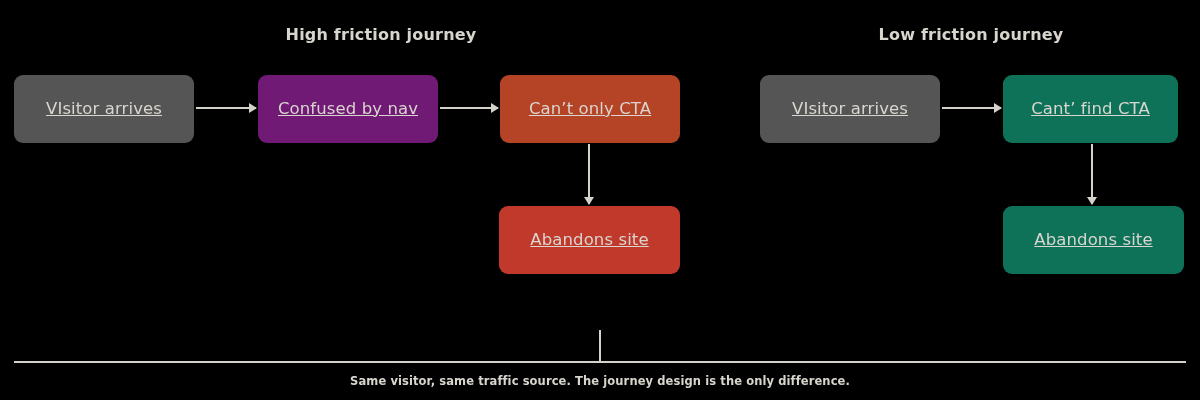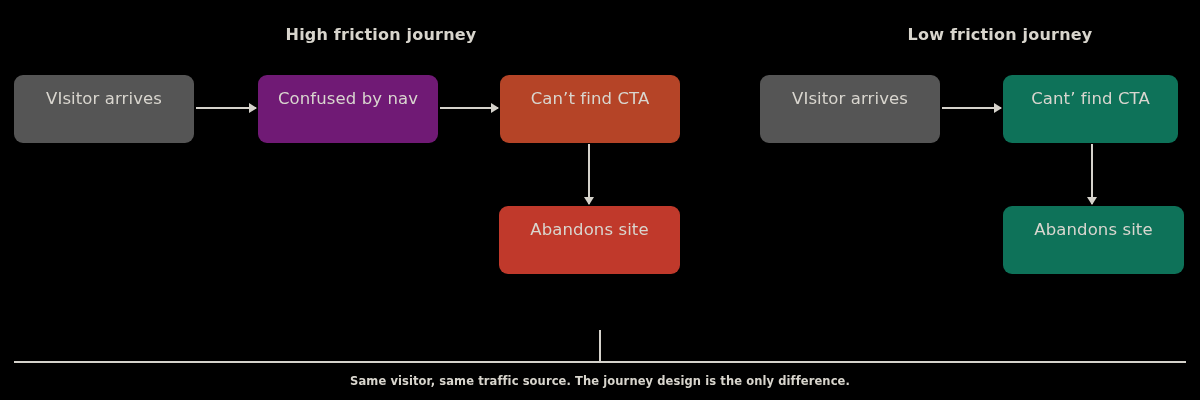--- a/index.html
+++ b/index.html
@@ -35,28 +35,30 @@
     white-space: nowrap;
     transform: translateX(-50%);
     text-align: center;
   }
 
   
   .node {
     position: absolute;
     border-radius: 9px;
     display: flex;
+    align-items: center;
     justify-content: center;
     box-sizing: border-box;
     font-size: 16.5px;
     font-weight: 400;
     color: #d9d6cf;
     letter-spacing: 0.1px;
     white-space: nowrap;
-    padding: 16px 10px;
+    padding: 4px 10px;
+    text-decoration: underline;
   }
   .node-label {
     display: block;
     line-height: 1;
   }
 
   
   .conn-h {
     position: absolute;
     height: 2px;
@@ -121,26 +123,26 @@
     <div class="conn-h" style="left: 196px; top: 107px; width: 60px;"></div>
     <div class="conn-h" style="left: 440px; top: 107px; width: 58px;"></div>
     <div class="conn-v" style="left: 588px; top: 144px; height: 60px;"></div>
     <div class="node" style="left: 14px; top: 75px; width: 180px; height: 68px; background: rgb(85, 85, 85);">
       <span class="node-label">VIsitor arrives</span>
     </div>
     <div class="node" style="left: 258px; top: 75px; width: 180px; height: 68px; background: #701a75;">
       <span class="node-label">Confused by nav</span>
     </div>
     <div class="node" style="left: 500px; top: 75px; width: 180px; height: 68px; background: rgb(181, 68, 39);">
-      <span class="node-label">Can’t find CTA</span>
+      <span class="node-label">Can’t only CTA</span>
     </div>
     <div class="node" style="left: 499px; top: 206px; width: 181px; height: 68px; background: rgb(192, 57, 43);">
       <span class="node-label">Abandons site</span>
     </div>
-    <div class="panel-title" style="left: 1000px; top: 25px;">Low friction journey</div>
+    <div class="panel-title" style="left: 971px; top: 25px;">Low friction journey</div>
     <div class="conn-h" style="left: 942px; top: 107px; width: 59px;"></div>
     <div class="conn-v" style="left: 1091px; top: 144px; height: 60px;"></div>
     <div class="node" style="left: 760px; top: 75px; width: 180px; height: 68px; background: rgb(85, 85, 85);">
       <span class="node-label">VIsitor arrives</span>
     </div>
     <div class="node" style="left: 1003px; top: 75px; width: 175px; height: 68px; background: rgb(14, 114, 89);">
       <span class="node-label">Cant’ find CTA</span>
     </div>
     <div class="node" style="left: 1003px; top: 206px; width: 181px; height: 68px; background: rgb(14, 114, 89);">
       <span class="node-label">Abandons site</span>

